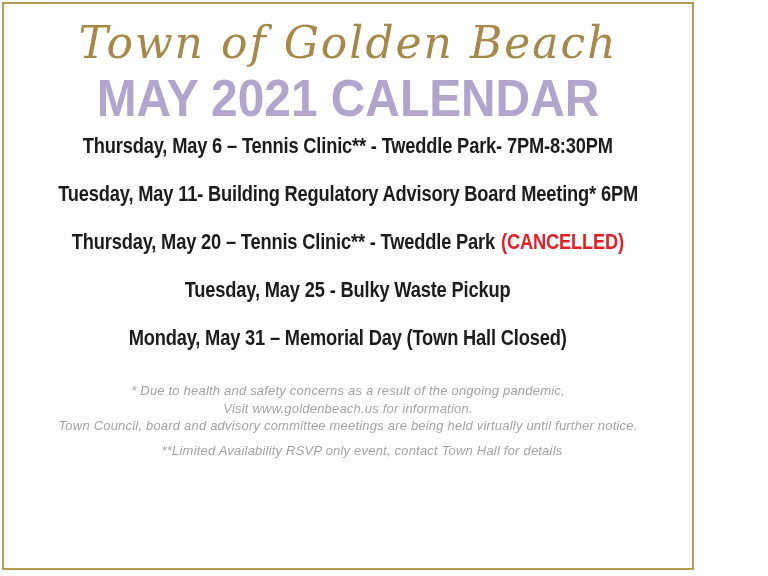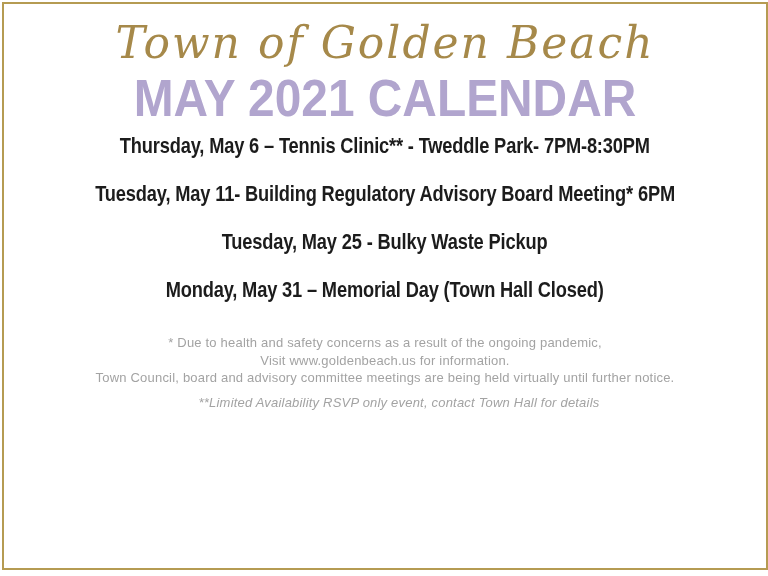--- a/index.html
+++ b/index.html
@@ -6,21 +6,21 @@
     margin: 0;
     padding: 0;
     width: 768px;
     height: 576px;
     background: #ffffff;
     overflow: hidden;
   }
   .poster {
     position: absolute;
     left: 2px; top: 2px;
-    width: 766px; height: 568px;
+    width: 692px; height: 568px;
     border: 2px solid #b59b52;
     background: #ffffff;
     box-sizing: border-box;
     text-align: center;
   }
   .script-title {
     margin-top: 10px;
     font-family: "DejaVu Serif", serif;
     font-style: italic;
     font-weight: 400;
@@ -64,20 +64,21 @@
   }
   .event-status {
     color: #e31f26;
   }
   .event-status:not(:empty) {
     margin-left: 7px;
   }
   .footnote-block {
     margin-top: 8px;
     font-family: "Liberation Sans", sans-serif;
+    font-style: italic;
     font-size: 13px;
     line-height: 17.5px;
     color: #a3a3a3;
     letter-spacing: 0.2px;
   }
   .footnote-rsvp {
     margin-top: 8px;
     font-family: "Liberation Sans", sans-serif;
     font-style: italic;
     font-size: 13px;
@@ -103,20 +104,25 @@
       </span>
     </div>
 
     <div class="event-row">
       <span class="squeeze">
         <span>Tuesday, May 11- Building Regulatory Advisory Board Meeting* 6PM</span><span class="event-status"></span>
       </span>
     </div>
 
 
+    <div class="event-row">
+      <span class="squeeze">
+        <span>Thursday, May 20 – Tennis Clinic** - Tweddle Park</span><span class="event-status">(CANCELLED)</span>
+      </span>
+    </div>
 
     <div class="event-row">
       <span class="squeeze">
         <span>Tuesday, May 25 - Bulky Waste Pickup</span><span class="event-status"></span>
       </span>
     </div>
 
 
     <div class="event-row">
       <span class="squeeze">

